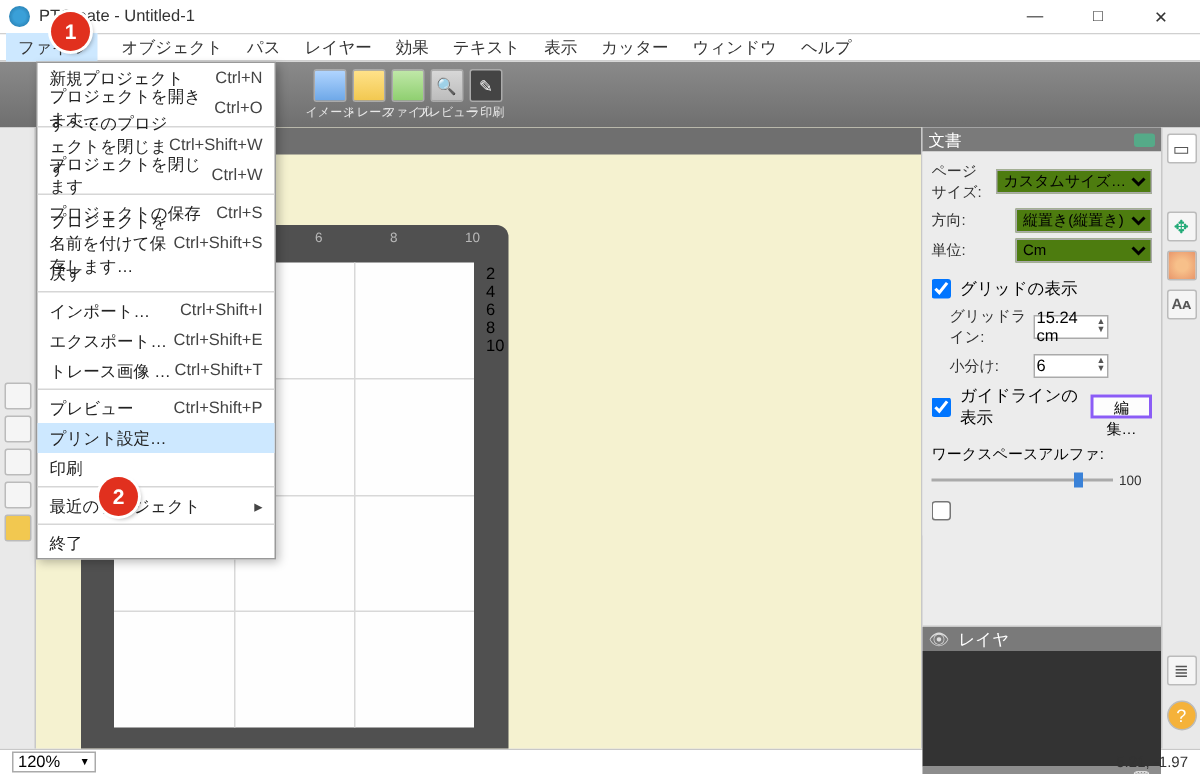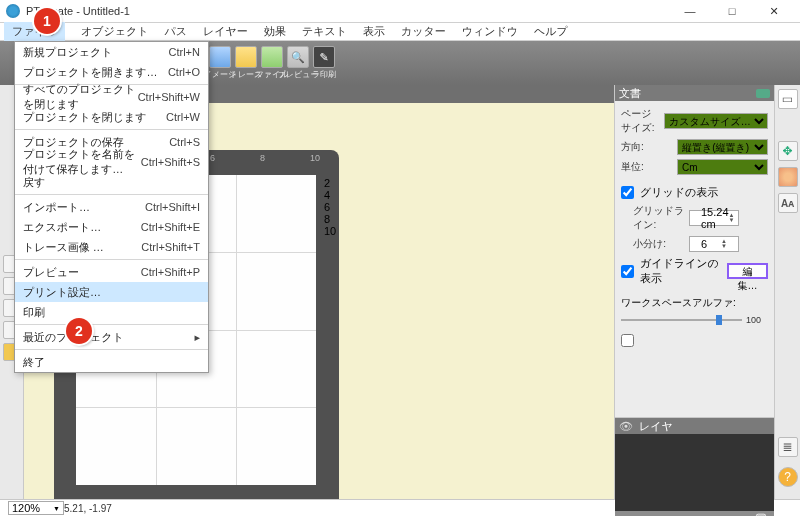--- a/index.html
+++ b/index.html
@@ -8,21 +8,21 @@
   .titlebar { height: 23px; background: #fff; display: flex; align-items: center; padding: 0 6px; border-bottom: 1px solid #d0d0d0; }
   .titlebar .app-icon { width: 14px; height: 14px; background: radial-gradient(circle,#3aa0d8 40%,#1f6e9e 100%); border-radius: 50%; margin-right: 6px; }
   .titlebar .title { flex: 1; color: #333; }
   .winbtns { display: flex; gap: 2px; }
   .winbtn { width: 40px; height: 20px; display: flex; align-items: center; justify-content: center; color: #333; }
 
   .menubar { height: 18px; background: #fff; display: flex; align-items: center; padding: 0 4px; border-bottom: 1px solid #d0d0d0; position: relative; z-index: 5; }
   .menubar .mitem { padding: 2px 8px; color: #333; }
   .menubar .mitem.active { background: #cde8ff; }
 
-  .dropdown { position: absolute; top: 41px; left: 14px; width: 195px; background: #fff; border: 1px solid #999; box-shadow: 2px 2px 6px rgba(0,0,0,0.25); z-index: 20; }
+  .dropdown { position: absolute; top: 41px; left: 24px; width: 160px; background: #fff; border: 1px solid #999; box-shadow: 2px 2px 6px rgba(0,0,0,0.25); z-index: 20; }
   .dropdown .drow { height: 20px; display: flex; align-items: center; padding: 0 8px; color: #222; }
   .dropdown .drow.sep { height: 0; border-top: 1px solid #d6d6d6; margin: 2px 0; padding: 0; }
   .dropdown .drow.highlight { background: #cde8ff; }
   .dropdown .drow .lbl { flex: 1; }
   .dropdown .drow .shc { color: #444; }
   .dropdown .drow .arr { color: #444; margin-left: 4px; }
 
   .toolbar { height: 44px; background: linear-gradient(#8a8a8a,#6f6f6f); display: flex; align-items: center; padding: 2px 6px; gap: 2px; }
   .toolbar .tb-big { width: 24px; height: 36px; display:flex; flex-direction:column; align-items:center; justify-content:center; gap:1px; }
   .toolbar .tb-big .ic { width:22px; height:22px; border:1px solid #aaa; border-radius:2px; display:flex;align-items:center;justify-content:center; }
@@ -48,21 +48,21 @@
   .prop-bar { position:absolute; left:0; top:0; right:0; height:18px; background:#6f6f6f; }
 
   .right-panel { width: 160px; background:#ececec; border-left:1px solid #c8c8c8; padding:0; }
   .panel-hd { height:16px; background:#7a7a7a; color:#fff; font-size:10px; display:flex; align-items:center; padding:0 4px; justify-content:space-between;}
   .panel-hd .dots{background:#5a8;width:14px;height:9px;border-radius:2px;}
   .panel-body { padding:6px 6px; background:#ececec; }
   .prow { display:flex; align-items:center; margin-bottom:4px; gap:4px; }
   .prow .plabel { width:52px; font-size:10px; color:#333; }
   .prow select, .prow input[type=text] { flex:1; font-size:10px; height:16px; border:1px solid #aaa; background:#4d7c0f; }
   .prow input[type=checkbox] { margin-right:2px; }
-  .prow .spin { width:50px; height:16px; border:1px solid #aaa; background:#fff; font-size:9px; padding:0 11px; display:flex; align-items:center; justify-content:space-between;}
+  .prow .spin { width:50px; height:16px; border:1px solid #aaa; background:#fff; font-size:9px; padding:0 1px; display:flex; align-items:center; justify-content:space-between;}
   .prow .spin .ud{display:flex;flex-direction:column;font-size:6px;line-height:5px;color:#555;}
   .prow .pbtn { height:16px; border:2px solid #8b5cf6; background:#fdfdfd; font-size:10px; padding:0 6px; }
   .slider-row { display:flex; align-items:center; gap:4px; margin:4px 0 8px; }
   .slider-row .track { flex:1; height:12px; position:relative; }
   .slider-row .track::before{content:"";position:absolute;left:0;right:0;top:5px;height:2px;background:#aaa;}
   .slider-row .thumb{position:absolute;right:20px;top:1px;width:6px;height:10px;background:#3a82d8;}
   .slider-row .val{font-size:9px;color:#333;width:22px;}
   .panel-lower { height:110px; background:#ececec; border-top:1px solid #c8c8c8; display:flex; flex-direction:column;}
   .layer-hd { height:16px; background:#7a7a7a; color:#fff; display:flex; align-items:center; padding:0 4px; gap:6px; font-size:10px;}
   .layer-hd .eye{color:#ddd;}
@@ -70,21 +70,21 @@
   .layer-foot{height:16px;background:#8d8d8d;display:flex;align-items:center;justify-content:flex-end;padding:0 6px;gap:8px;color:#eee;}
 
   .right-tabs { width: 26px; background:#e9e9e9; display:flex; flex-direction:column; align-items:center; gap:6px; padding-top:4px; border-left:1px solid #c8c8c8;}
   .right-tabs .tab { width:20px; height:20px; border:1px solid #bbb; border-radius:2px; display:flex;align-items:center;justify-content:center;font-size:12px;color:#555;background:#f5f5f5;}
   .tab.doc{background:#fff;}
   .tab.move{color:#2a7;}
   .tab.pal{background:radial-gradient(circle,#f7c08a 30%,#e8956a 100%);}
   .tab.aa{font-weight:bold;font-size:10px;}
   .tab.help{background:#f5b23a;color:#fff;border-radius:50%;}
 
-  .statusbar { height:17px; background:#fff; border-top:1px solid #c8c8c8; display:flex; align-items:center; padding:0 8px; gap:0; }
+  .statusbar { height:17px; background:#fff; border-top:1px solid #c8c8c8; display:flex; align-items:center; padding:0 8px; gap:0;justify-content:space-between; }
   .statusbar .zoom { width:56px; border:1px solid #aaa; height:14px; display:flex; align-items:center; justify-content:space-between; padding:0 3px; font-size:10px;}
   .statusbar .coords{font-size:10px;color:#333;}
 
   .callout { position:absolute; width:26px; height:26px; border-radius:50%; background:#e1301e; color:#fff; font-weight:bold; font-size:14px; display:flex; align-items:center; justify-content:center; box-shadow:0 0 0 2px #fff, 2px 2px 3px rgba(0,0,0,0.3); z-index:30;}
 </style>
 </head>
 <body>
 
 <div class="titlebar">
   <div class="app-icon"></div>

